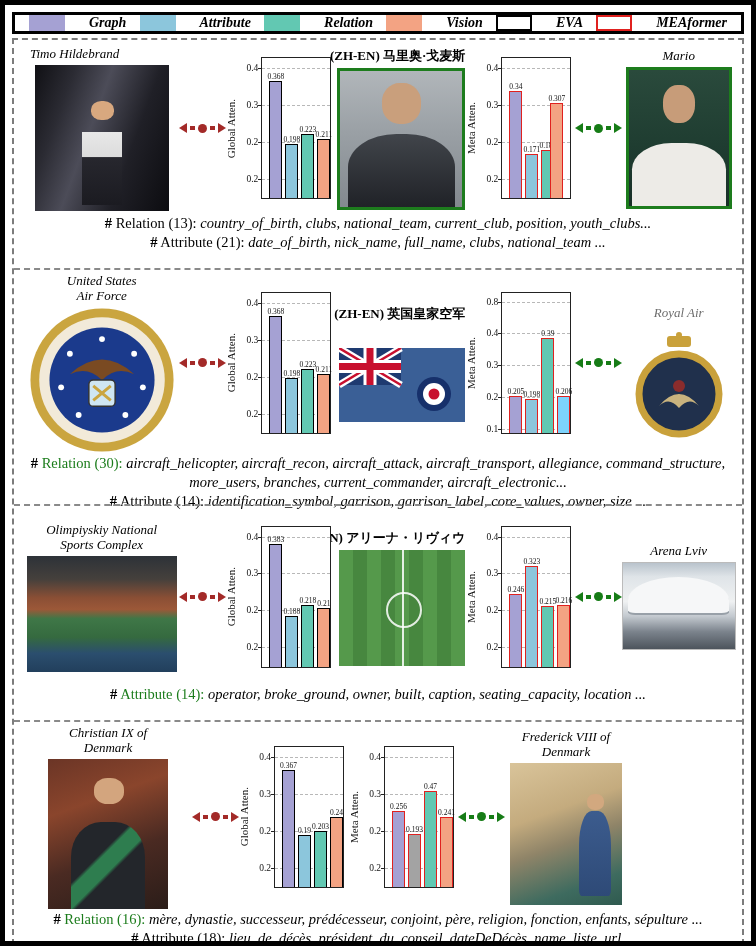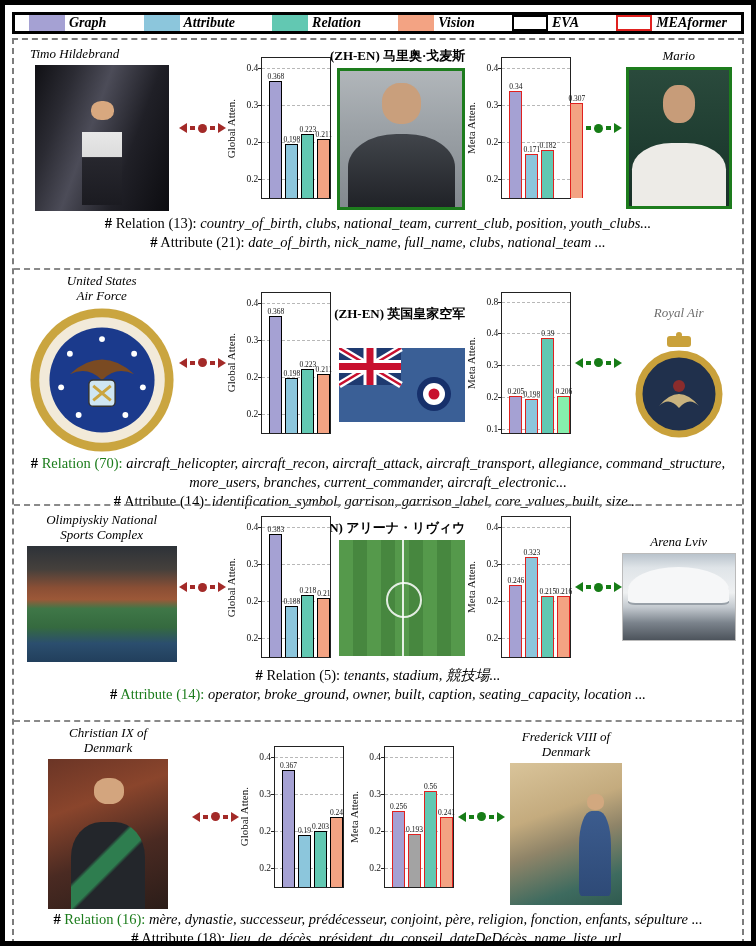--- a/index.html
+++ b/index.html
@@ -3,21 +3,21 @@
 <meta charset="utf-8">
 <style>
   html,body{margin:0;padding:0;}
   body{width:756px;height:946px;background:#000;position:relative;
        font-family:"Liberation Serif","DejaVu Serif",serif;}
   .page{position:absolute;inset:5px;background:#fff;display:flex;flex-direction:column;overflow:hidden;}
 
   
   .legend{margin:7px 7px 4px;border:3px solid #000;height:34px;display:flex;align-items:center;
           justify-content:space-between;padding:0 14px;background:#fff;}
-  .legend-item{display:flex;align-items:center;gap:4px;}
+  .legend-item{display:flex;align-items:center;gap:24px;}
   .swatch{width:36px;height:16px;display:inline-block;box-sizing:border-box;}
   .legend-label{font-size:14px;font-weight:bold;font-style:italic;}
 
   
   .content{flex:1;margin:0 7px 7px;border:2px dashed #7c7c7c;display:flex;flex-direction:column;background:#fff;gap:11px;}
   .row{display:flex;flex-direction:column;}
   .row + .row{border-top:2px dashed #8a8a8a;}
   .row-1{height:217px}.row-2{height:223px}.row-3{height:203px}.row-4{flex:1}
   .row-visual{flex:1;display:flex;align-items:center;padding:3px 6px 0 10px;}
   .row-facts{text-align:center;padding:1px 12px 5px;font-size:14.5px;line-height:1.3;}
@@ -210,21 +210,21 @@
               </div>
               <div class="bar" style="left:7px;height:76.32%;background:#a5a1d3;border-color:#e0211f">
                 <span class="bar-label">0.34</span>
               </div>
               <div class="bar" style="left:23px;height:31.84%;background:#8cc6dc;border-color:#e0211f">
                 <span class="bar-label">0.171</span>
               </div>
               <div class="bar" style="left:39px;height:34.74%;background:#62c8b2;border-color:#e0211f">
                 <span class="bar-label">0.182</span>
               </div>
-              <div class="bar" style="left:68px;height:67.63%;background:#f3a383;border-color:#e0211f">
+              <div class="bar" style="left:48px;height:67.63%;background:#f3a383;border-color:#e0211f">
                 <span class="bar-label">0.307</span>
               </div>
             </div>
         </div>
         <div class="arrow-cell">
           <div class="darrow arrow-green">
             <span class="tri-l"></span>
               <span class="dash"></span>
               <span class="dot"></span>
               <span class="dash"></span>
@@ -359,21 +359,21 @@
               </div>
               <div class="bar" style="left:7px;height:26.14%;background:#a5a1d3;border-color:#e0211f">
                 <span class="bar-label">0.205</span>
               </div>
               <div class="bar" style="left:23px;height:24.55%;background:#8cc6dc;border-color:#e0211f">
                 <span class="bar-label">0.198</span>
               </div>
               <div class="bar" style="left:39px;height:68.18%;background:#62c8b2;border-color:#e0211f">
                 <span class="bar-label">0.39</span>
               </div>
-              <div class="bar" style="left:55px;height:26.36%;background:#86efac;border-color:#e0211f">
+              <div class="bar" style="left:55px;height:26.36%;background:#7dd3fc;border-color:#e0211f">
                 <span class="bar-label">0.206</span>
               </div>
             </div>
         </div>
         <div class="arrow-cell">
           <div class="darrow arrow-green">
             <span class="tri-l"></span>
               <span class="dash"></span>
               <span class="dot"></span>
               <span class="dash"></span>
@@ -389,27 +389,27 @@
               <circle cx="48" cy="66" r="40" fill="#20304c" stroke="#c9a13b" stroke-width="7"></circle>
               <path d="M28 78 Q48 54 68 78 Q58 68 48 80 Q38 68 28 78 Z" fill="#c9b37e"></path>
               <circle cx="48" cy="58" r="6" fill="#8a2c2c"></circle>
             </svg>
           </div>
         </div>
       </div>
       <div class="row-facts">
         <div class="fact-line">
           <span class="fact-hash">#</span>
-          <span class="fact-prefix green">Relation (70):</span>
+          <span class="fact-prefix green">Relation (30):</span>
           <span class="fact-items">aircraft_helicopter, aircraft_recon, aircraft_attack, aircraft_transport, allegiance, command_structure, more_users, branches, current_commander, aircraft_electronic...</span>
         </div>
         <div class="fact-line">
           <span class="fact-hash">#</span>
           <span class="fact-prefix">Attribute (14):</span>
-          <span class="fact-items">identification_symbol, garrison, garrison_label, core_values, built, size ...</span>
+          <span class="fact-items">identification_symbol, garrison, garrison_label, core_values, owner, size ...</span>
         </div>
       </div>
     </div>
 
     <div class="row row-3">
       <div class="row-visual">
         <div class="side side-left">
           <div class="entity-label">Olimpiyskiy National
 Sports Complex</div>
           <div class="photo img-stadium-night"></div>
@@ -506,25 +506,20 @@
           </div>
         </div>
         <div class="side side-right">
           <div class="entity-label">Arena Lviv</div>
           <div class="photo plain-frame img-arena"></div>
         </div>
       </div>
       <div class="row-facts">
         <div class="fact-line">
           <span class="fact-hash">#</span>
-          <span class="fact-prefix">Relation (5):</span>
-          <span class="fact-items">tenants, stadium, 競技場...</span>
-        </div>
-        <div class="fact-line">
-          <span class="fact-hash">#</span>
           <span class="fact-prefix green">Attribute (14):</span>
           <span class="fact-items">operator, broke_ground, owner, built, caption, seating_capacity, location ...</span>
         </div>
       </div>
     </div>
 
     <div class="row row-4">
       <div class="row-visual">
         <div class="side side-left">
           <div class="entity-label">Christian IX of
@@ -592,21 +587,21 @@
                 <span class="tick-mark"></span>
                 <span class="tick-label">0.2</span>
               </div>
               <div class="bar" style="left:7px;height:54.21%;background:#a5a1d3;border-color:#e0211f">
                 <span class="bar-label">0.256</span>
               </div>
               <div class="bar" style="left:23px;height:37.63%;background:#a3a3a3;border-color:#e0211f">
                 <span class="bar-label">0.193</span>
               </div>
               <div class="bar" style="left:39px;height:68.42%;background:#62c8b2;border-color:#e0211f">
-                <span class="bar-label">0.56</span>
+                <span class="bar-label">0.47</span>
               </div>
               <div class="bar" style="left:55px;height:50.26%;background:#f3a383;border-color:#e0211f">
                 <span class="bar-label">0.241</span>
               </div>
             </div>
         </div>
         <div class="arrow-cell">
           <div class="darrow arrow-green">
             <span class="tri-l"></span>
               <span class="dash"></span>

